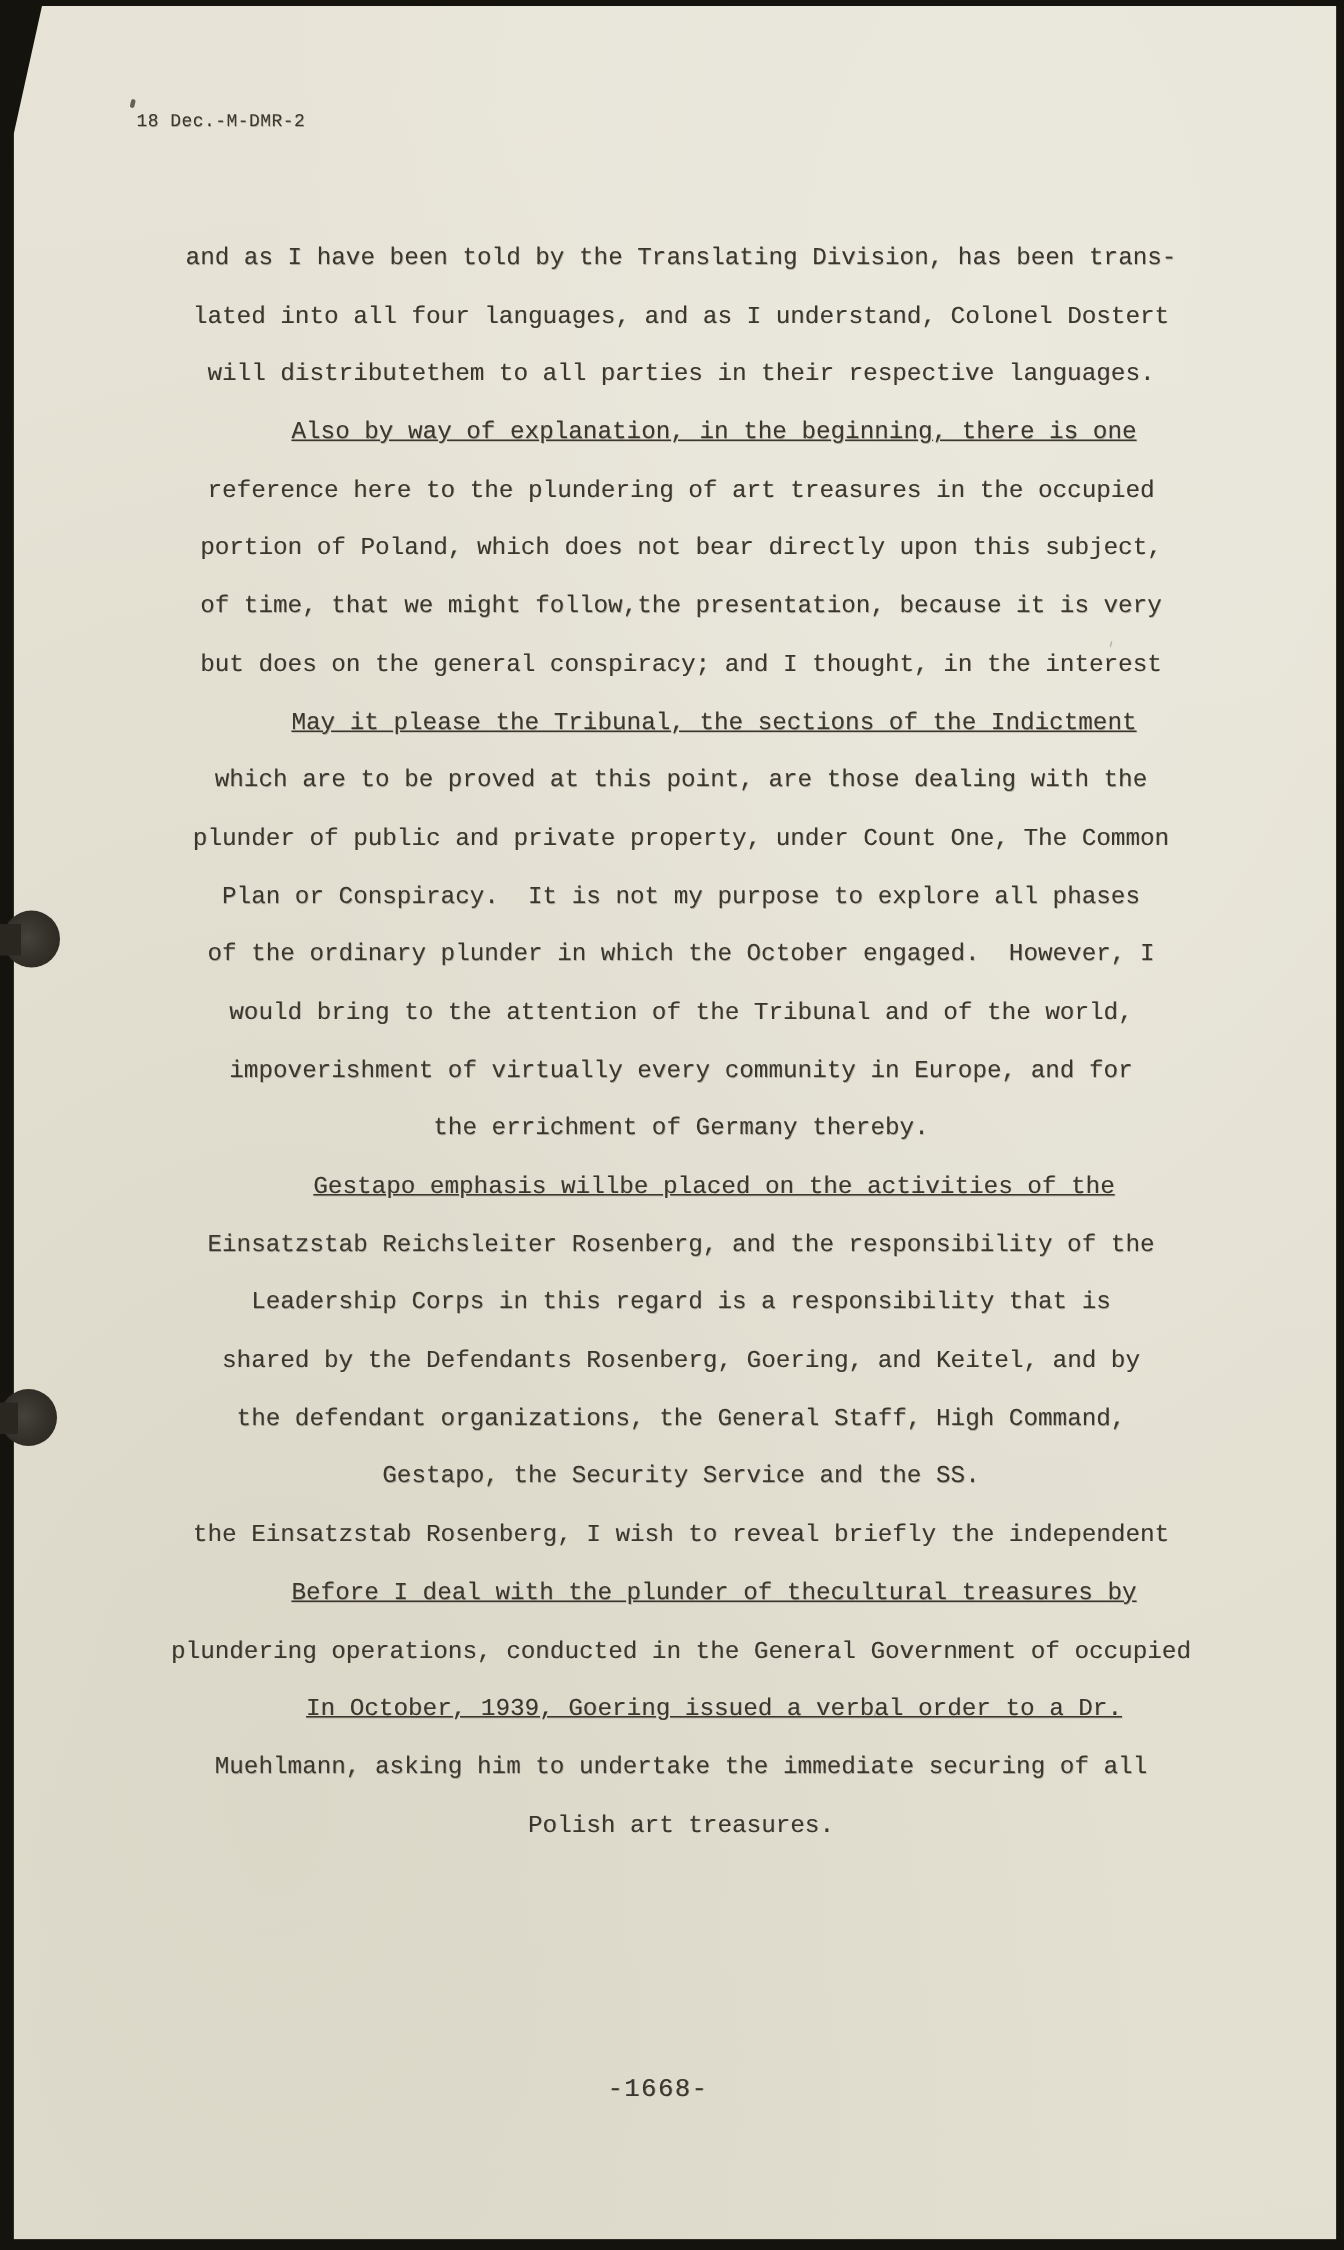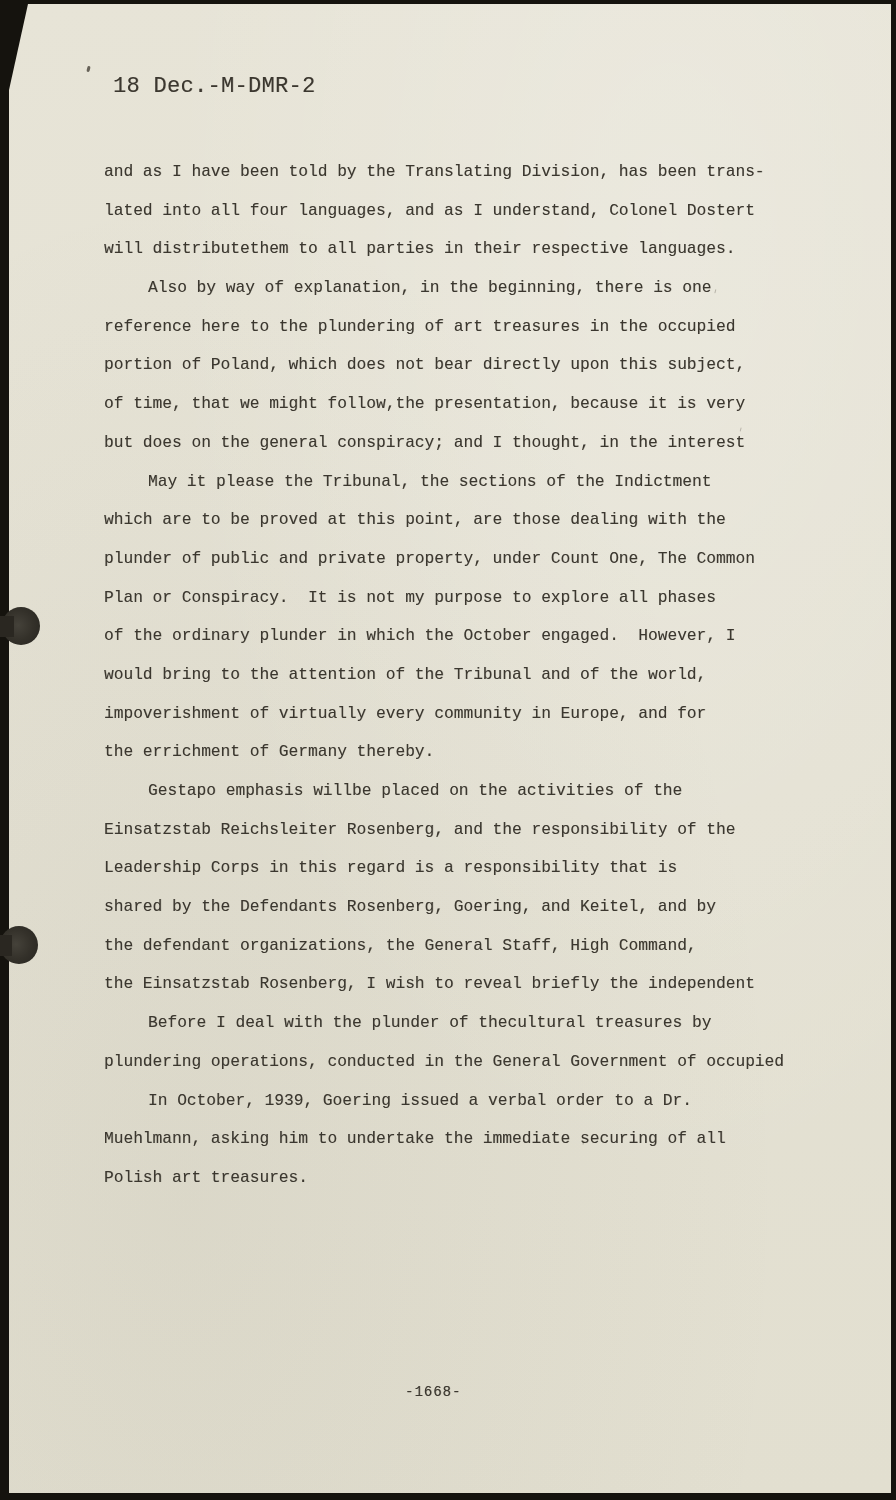--- a/index.html
+++ b/index.html
@@ -25,45 +25,47 @@
     left:9px;top:4px;right:5px;bottom:7px;
     background:
       radial-gradient(ellipse at 75% 15%, rgba(255,255,255,0.20), rgba(255,255,255,0) 55%),
       radial-gradient(ellipse at 20% 80%, rgba(120,115,95,0.08), rgba(120,115,95,0) 60%),
       linear-gradient(173deg,#e7e4d7 0%, #e4e1d3 55%, #e2dfd0 100%);
     clip-path:polygon(19px 0, 100% 0, 100% 100%, 0 100%, 0 86px);
     color:var(--ink);
   }
   .doc-header{
     position:absolute;
-    left:104px;top:70px;
-    font-size:22px;
+    left:82px;top:70px;
+    font-size:12px;
     letter-spacing:0.3px;
     white-space:pre;
     text-shadow:0.4px 0.4px 0 rgba(56,52,44,0.35);
   }
   .doc-body{
     position:absolute;
     left:95px;top:149px;
     width:700px;
     font-size:16.2px;
     line-height:38.7px;
+    text-align:center;
   }
   .doc-body .line{
     white-space:pre;
     height:38.7px;
     text-shadow:0.4px 0.4px 0 rgba(56,52,44,0.32);
   }
   .doc-body .line.indent{
     padding-left:44px;
+    text-decoration:underline;
   }
   .page-number{
     position:absolute;
     left:396px;top:1380px;
-    font-size:14px;
+    font-size:17px;
     letter-spacing:1px;
     white-space:pre;
     text-shadow:0.5px 0.4px 0 rgba(56,52,44,0.5);
   }
   .hole{
     position:absolute;
     width:38px;height:38px;
     border-radius:50%;
     background:radial-gradient(circle at 42% 48%, #45423a 0%, var(--hole) 50%, #262譲420 100%);
     background:radial-gradient(circle at 42% 48%, #45423a 0%, var(--hole) 50%, #26241f 100%);
@@ -122,20 +124,21 @@
           <div class="line">would bring to the attention of the Tribunal and of the world,</div>
           <div class="line">impoverishment of virtually every community in Europe, and for</div>
           <div class="line">the errichment of Germany thereby.</div>
         </div>
         <div class="paragraph">
           <div class="line indent">Gestapo emphasis willbe placed on the activities of the</div>
           <div class="line">Einsatzstab Reichsleiter Rosenberg, and the responsibility of the</div>
           <div class="line">Leadership Corps in this regard is a responsibility that is</div>
           <div class="line">shared by the Defendants Rosenberg, Goering, and Keitel, and by</div>
           <div class="line">the defendant organizations, the General Staff, High Command,</div>
+          <div class="line">Gestapo, the Security Service and the SS.</div>
         </div>
         <div class="paragraph">
           <div class="line">the Einsatzstab Rosenberg, I wish to reveal briefly the independent</div>
           <div class="line indent">Before I deal with the plunder of thecultural treasures by</div>
           <div class="line">plundering operations, conducted in the General Government of occupied</div>
         </div>
         <div class="paragraph">
           <div class="line indent">In October, 1939, Goering issued a verbal order to a Dr.</div>
           <div class="line">Muehlmann, asking him to undertake the immediate securing of all</div>
           <div class="line">Polish art treasures.</div>

